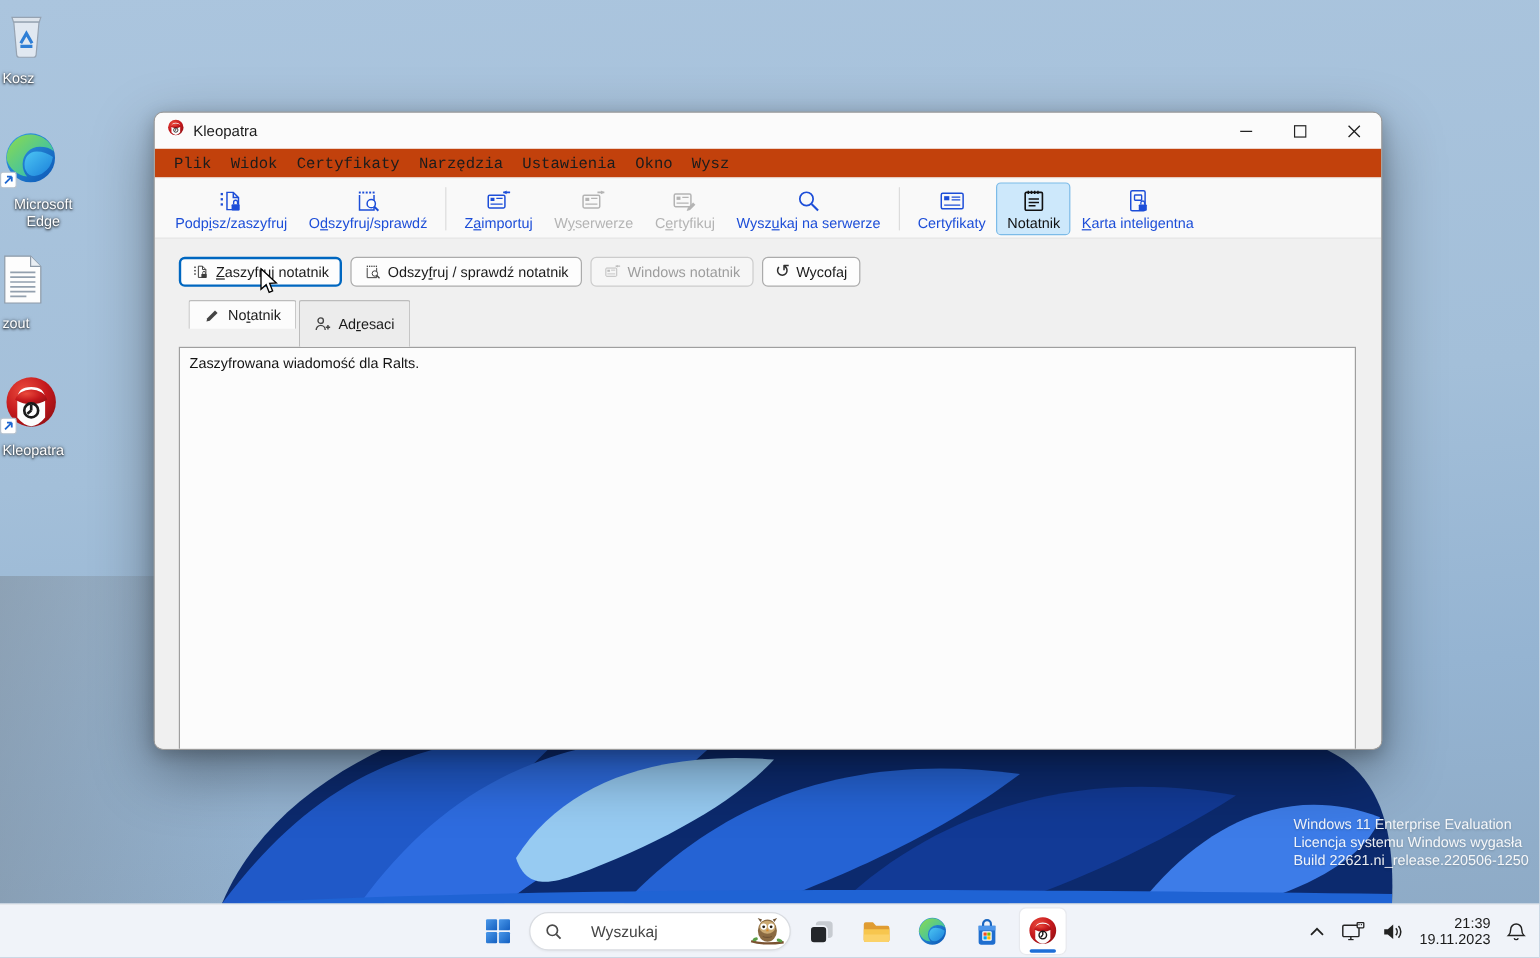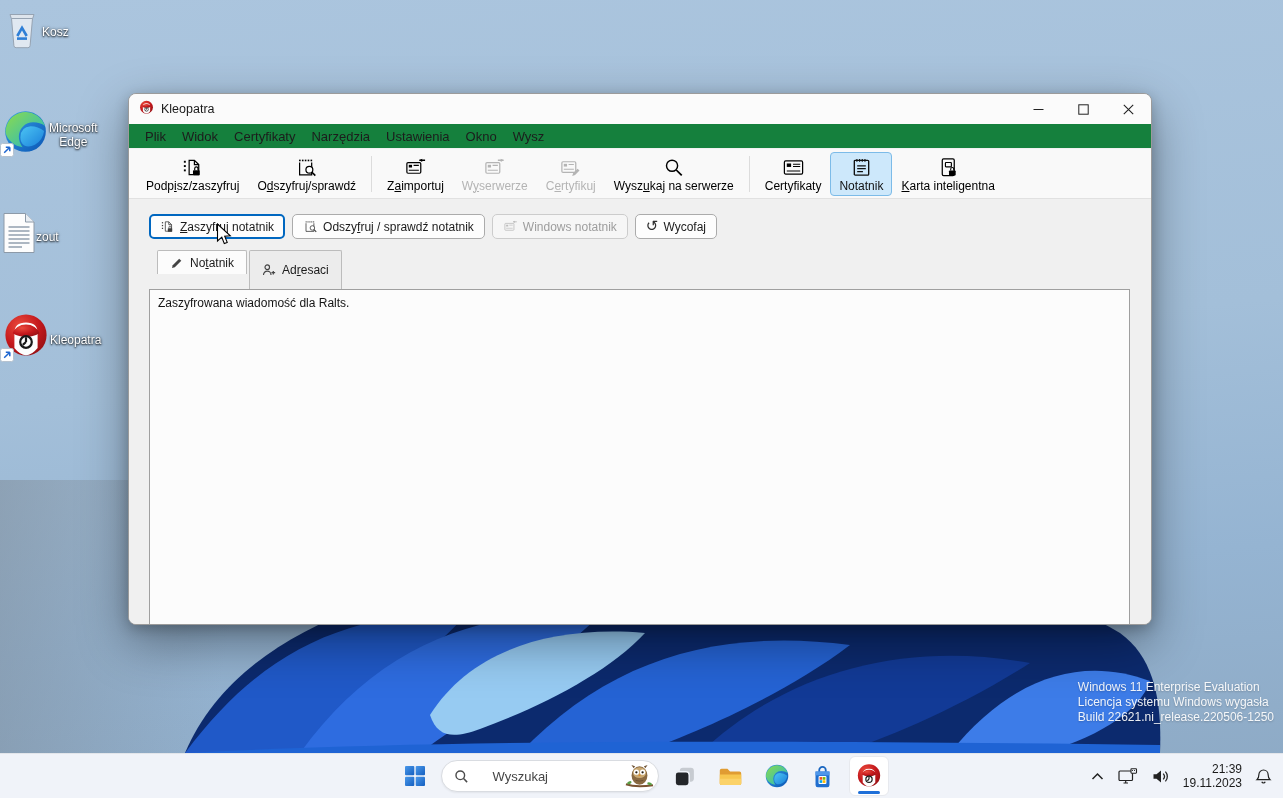--- a/index.html
+++ b/index.html
@@ -6,49 +6,49 @@
   html,body { width:1283px; height:798px; overflow:hidden; }
   body { font-family:"Liberation Sans","DejaVu Sans",sans-serif; position:relative;
          background:linear-gradient(175deg,#abc5de 0%,#a3bfd9 45%,#95b4d2 72%,#8da9c4 100%); }
 
   
   .wallpaper { position:absolute; left:0; top:553px; width:1283px; height:200px; z-index:0; }
   .desktop-shade { position:absolute; left:0; top:480px; width:320px; height:273px; z-index:0;
          background:linear-gradient(100deg,rgba(120,130,140,.45),rgba(120,130,140,0) 70%); }
 
   
-  .desk-icon { position:absolute; left:2px; width:74px; display:flex; flex-direction:row;
-               align-items:center; z-index:2; cursor:default; }
+  .desk-icon { position:absolute; left:2px; width:74px; display:flex; flex-direction:column;
+               align-items:flex-start; z-index:2; cursor:default; }
   .desk-icon .glyph { position:relative; }
   .desk-icon .label { margin-top:3px; font-size:12px; color:#fff; text-align:center; line-height:14px;
                text-shadow:0 1px 2px rgba(0,0,0,.9), 0 0 3px rgba(0,0,0,.55); }
   .shortcut-badge { position:absolute; left:-2px; bottom:-2px; }
 
   
   .watermark { position:absolute; right:9px; top:680px; text-align:left; z-index:2;
                color:rgba(255,255,255,.92); font-size:12px; line-height:15px;
                text-shadow:0 1px 2px rgba(0,0,0,.22); }
 
   
   .window { position:absolute; left:128px; top:93px; width:1024px; height:532px; z-index:5;
             background:#f0f0f0; border:1px solid #9b9b9b; border-radius:8px;
             box-shadow:0 18px 50px rgba(0,0,0,.38), 0 4px 14px rgba(0,0,0,.22);
             overflow:hidden; display:flex; flex-direction:column; }
   .titlebar { height:30px; background:#fbfbfb; display:flex; align-items:center; padding-left:10px; flex:0 0 auto; }
   .titlebar .app-title { font-size:12.5px; color:#1a1a1a; margin-left:7px; flex:1; }
   .caption-btns { display:flex; height:100%; }
   .caption-btn { width:45px; height:100%; display:flex; align-items:center; justify-content:center; }
 
-  .menubar { height:24px; background:#15803d; display:flex; align-items:center; padding-left:8px; flex:0 0 auto; }
+  .menubar { height:24px; background:#c2410c; display:flex; align-items:center; padding-left:8px; flex:0 0 auto;font-family:Liberation Mono, monospace; }
   .menu-item { font-size:13px; color:#1c1c1c; padding:2px 8px; border-radius:3px; }
 
   .toolbar { height:51px; background:#f9f9f9; border-top:1px solid #f1f1f1; border-bottom:1px solid #e1e1e1;
              display:flex; align-items:center; padding-left:8px; flex:0 0 auto; }
   .tb-item { display:flex; flex-direction:column; align-items:center; justify-content:center;
-             padding:3px 8px 2px; border-radius:4px; color:#000000; border:1px solid transparent; }
+             padding:3px 8px 2px; border-radius:4px; color:#1d4ed8; border:1px solid transparent; }
   .tb-item .tbi { width:23px; height:23px; margin-bottom:1px; }
   .tb-item .tb-label { font-size:12px; line-height:13px; white-space:nowrap; }
   .tb-item.disabled { color:#b4b4b4; }
   .tb-item.selected { background:#cde8fb; border-color:#7cbbe8; color:#111; }
   .tb-sep { width:1px; height:36px; background:#dcdcdc; margin:0 6px; }
 
   .content { flex:1; background:#f0f0f0; padding:15px 21px 0 20px; display:flex; flex-direction:column; position:relative; }
   .actions { display:flex; gap:7px; flex:0 0 auto; }
   .btn { height:25px; display:inline-flex; align-items:center; gap:5px; padding:0 10px;
          background:#fdfdfd; border:1px solid #ababab; border-radius:5px;

